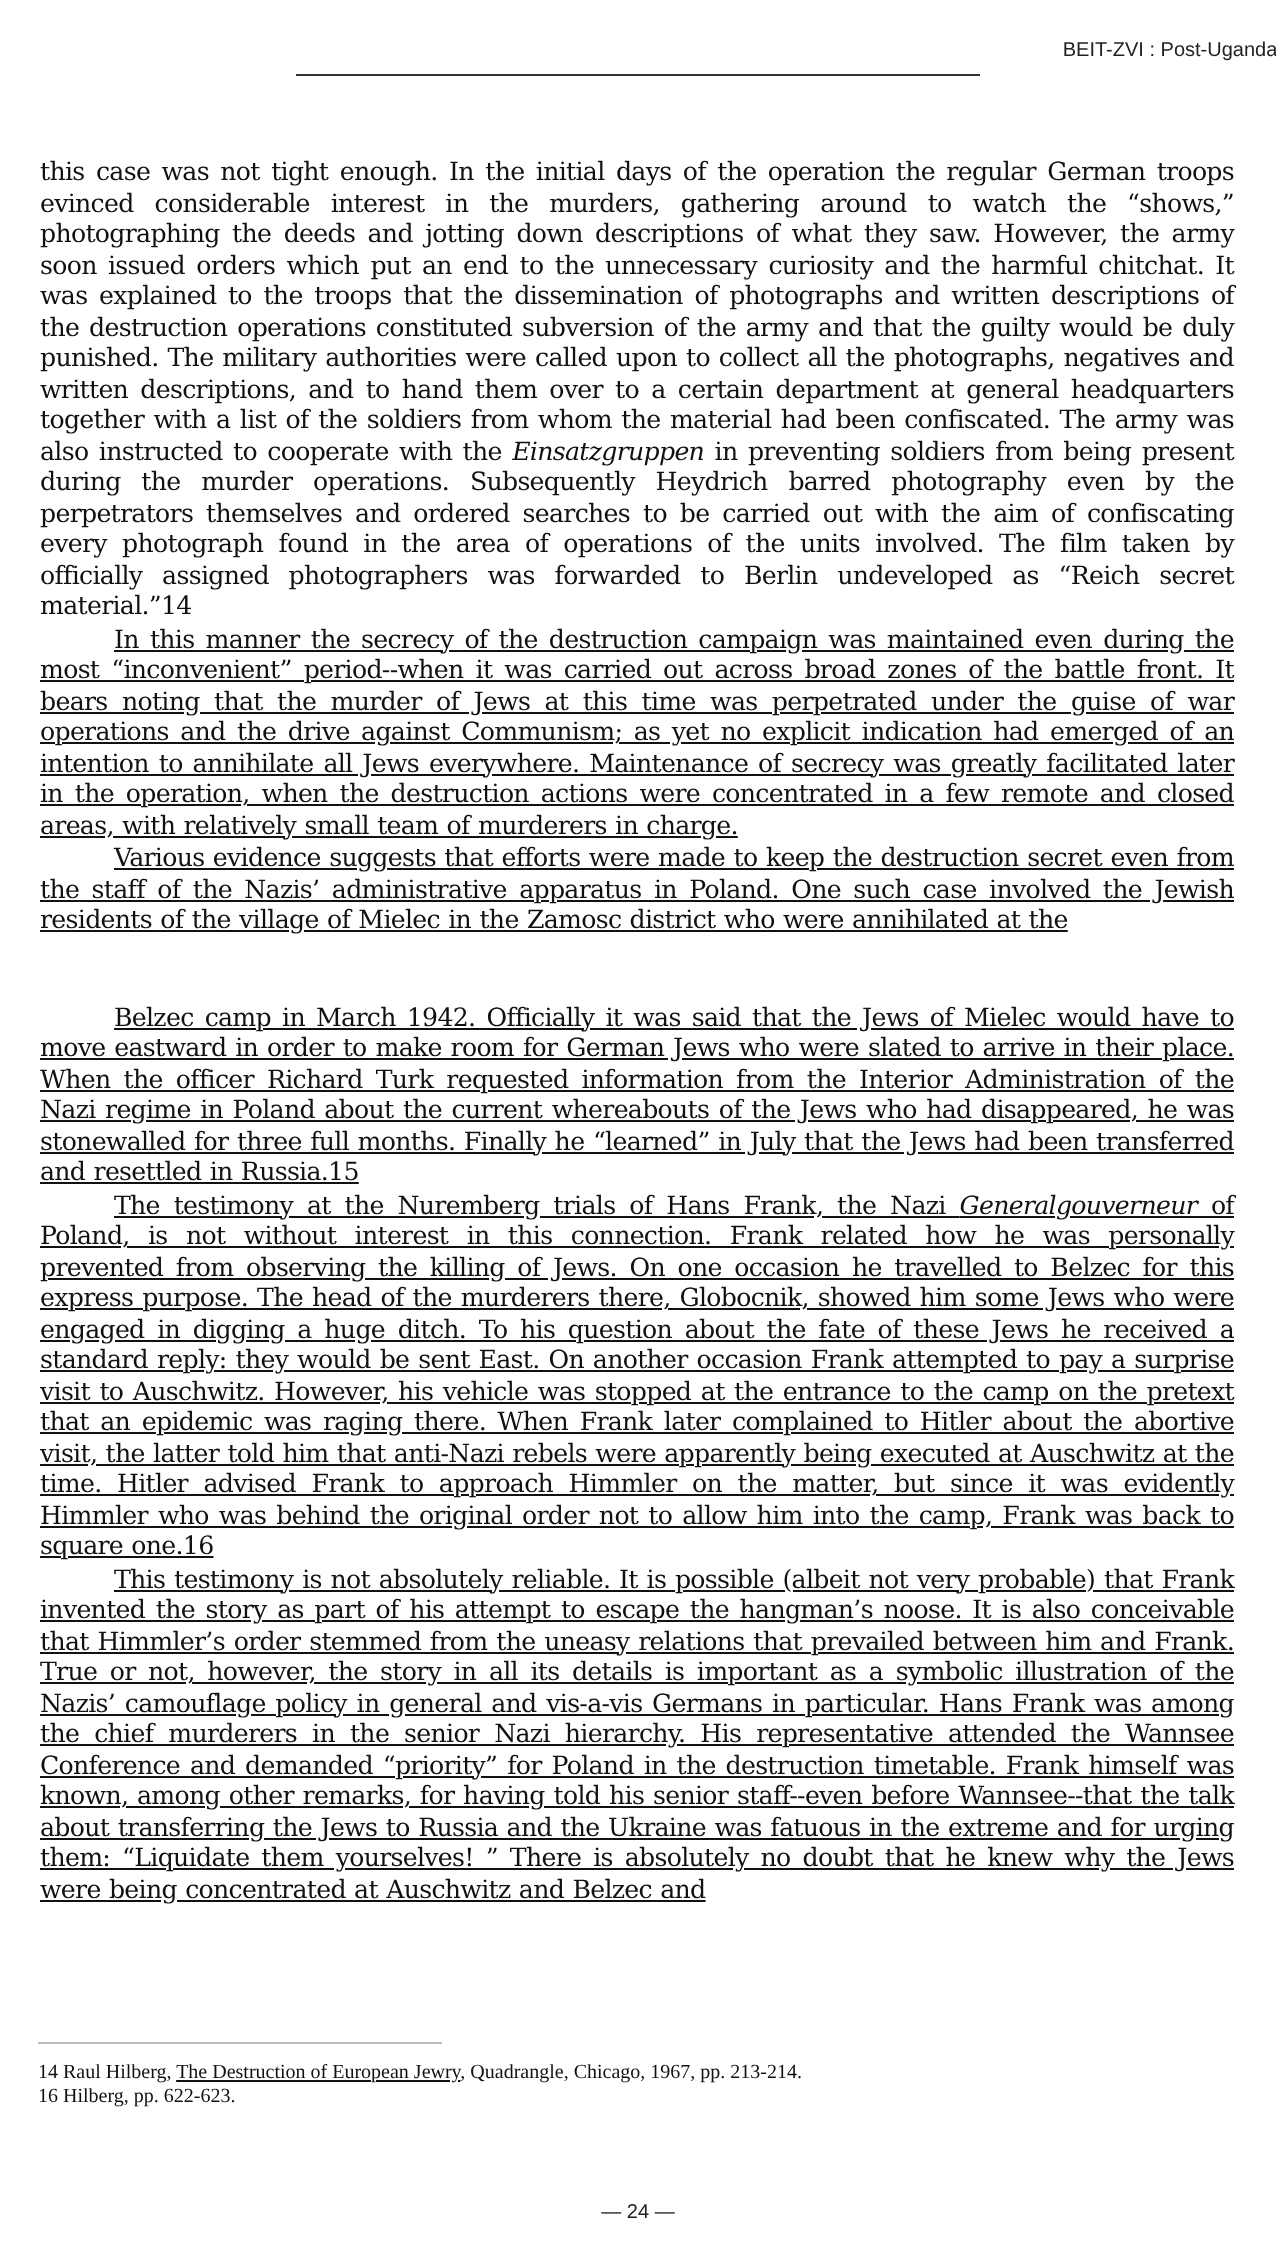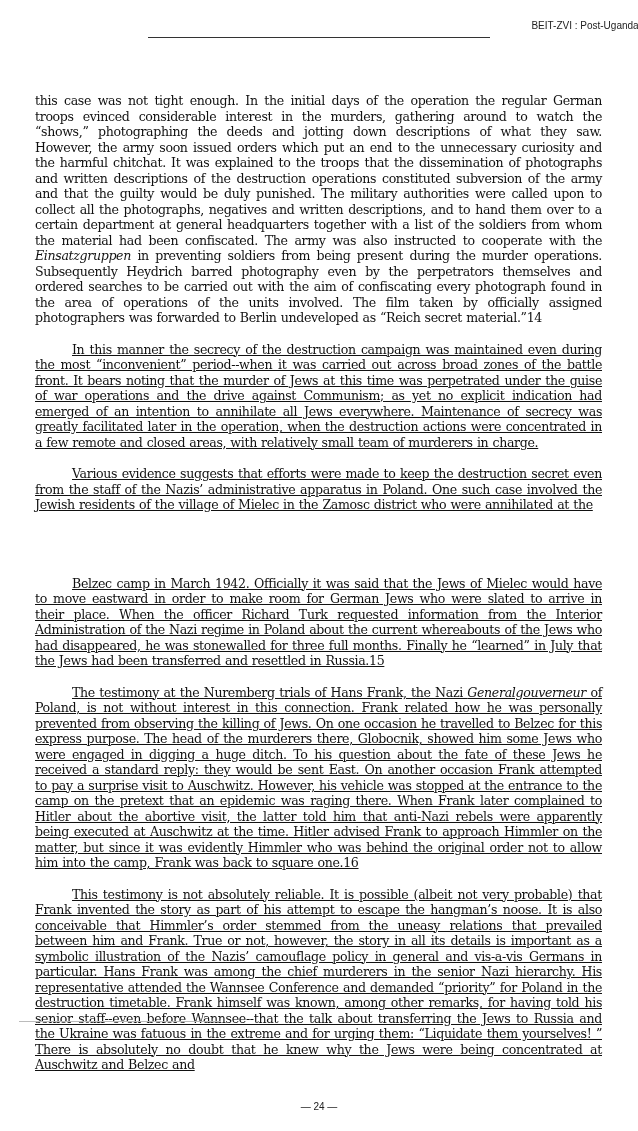--- a/index.html
+++ b/index.html
@@ -10,21 +10,21 @@
   }
   .header-rule {
     position: absolute; top: 37px; left: 148px; width: 342px; height: 0;
     border-top: 1px solid #333;
   }
   .body-text {
     position: absolute; top: 77px; left: 19px; width: 599px;
     font-family: "DejaVu Serif", serif; font-size: 12.6px; line-height: 15.5px;
     text-align: justify; letter-spacing: -0.35px; word-spacing: 0.5px;
   }
-  .para { margin: 16px; }
+  .para { margin: 1px; }
   .indent { text-indent: 37px; text-decoration: underline; }
   .gap { height: 31px; }
   em { font-style: italic; }
   .fn-rule {
     position: absolute; top: 1021px; left: 19px; width: 202px; height: 0;
     border-top: 1px solid #bbb;
   }
   .footnotes {
     position: absolute; top: 1031px; left: 19px; width: 600px;
     font-family: "Liberation Serif", serif; font-size: 10px; line-height: 11.5px; color: #111;
@@ -48,15 +48,17 @@
   <p class="para indent">Various evidence suggests that efforts were made to keep the destruction secret even from the staff of the Nazis’ administrative apparatus in Poland. One such case involved the Jewish residents of the village of Mielec in the Zamosc district who were annihilated at the</p>
   <div class="gap"></div>
   <p class="para indent">Belzec camp in March 1942. Officially it was said that the Jews of Mielec would have to move eastward in order to make room for German Jews who were slated to arrive in their place. When the officer Richard Turk requested information from the Interior Administration of the Nazi regime in Poland about the current whereabouts of the Jews who had disappeared, he was stonewalled for three full months. Finally he “learned” in July that the Jews had been transferred and resettled in Russia.15</p>
   <p class="para indent"><span>The testimony at the Nuremberg trials of Hans Frank, the Nazi </span><em>Generalgouverneur</em><span> of Poland, is not without interest in this connection. Frank related how he was personally prevented from observing the killing of Jews. On one occasion he travelled to Belzec for this express purpose. The head of the murderers there, Globocnik, showed him some Jews who were engaged in digging a huge ditch. To his question about the fate of these Jews he received a standard reply: they would be sent East. On another occasion Frank attempted to pay a surprise visit to Auschwitz. However, his vehicle was stopped at the entrance to the camp on the pretext that an epidemic was raging there. When Frank later complained to Hitler about the abortive visit, the latter told him that anti-Nazi rebels were apparently being executed at Auschwitz at the time. Hitler advised Frank to approach Himmler on the matter, but since it was evidently Himmler who was behind the original order not to allow him into the camp, Frank was back to square one.16</span></p>
   <p class="para indent">This testimony is not absolutely reliable. It is possible (albeit not very probable) that Frank invented the story as part of his attempt to escape the hangman’s noose. It is also conceivable that Himmler’s order stemmed from the uneasy relations that prevailed between him and Frank. True or not, however, the story in all its details is important as a symbolic illustration of the Nazis’ camouflage policy in general and vis-a-vis Germans in particular. Hans Frank was among the chief murderers in the senior Nazi hierarchy. His representative attended the Wannsee Conference and demanded “priority” for Poland in the destruction timetable. Frank himself was known, among other remarks, for having told his senior staff--even before Wannsee--that the talk about transferring the Jews to Russia and the Ukraine was fatuous in the extreme and for urging them: “Liquidate them yourselves! ” There is absolutely no doubt that he knew why the Jews were being concentrated at Auschwitz and Belzec and</p>
 </div>
 
 <div class="fn-rule"></div>
 
 <div class="footnotes">
+  <p class="fn"><span>14</span><span> Raul Hilberg, </span><span class="title">The Destruction of European Jewry</span><span>, Quadrangle, Chicago, 1967, pp. 213-214.</span></p>
+  <p class="fn"><span>16</span><span> Hilberg, pp. 622-623.</span></p>
 </div>
 
 <div class="page-number">— 24 —</div>
 
 </body></html>

